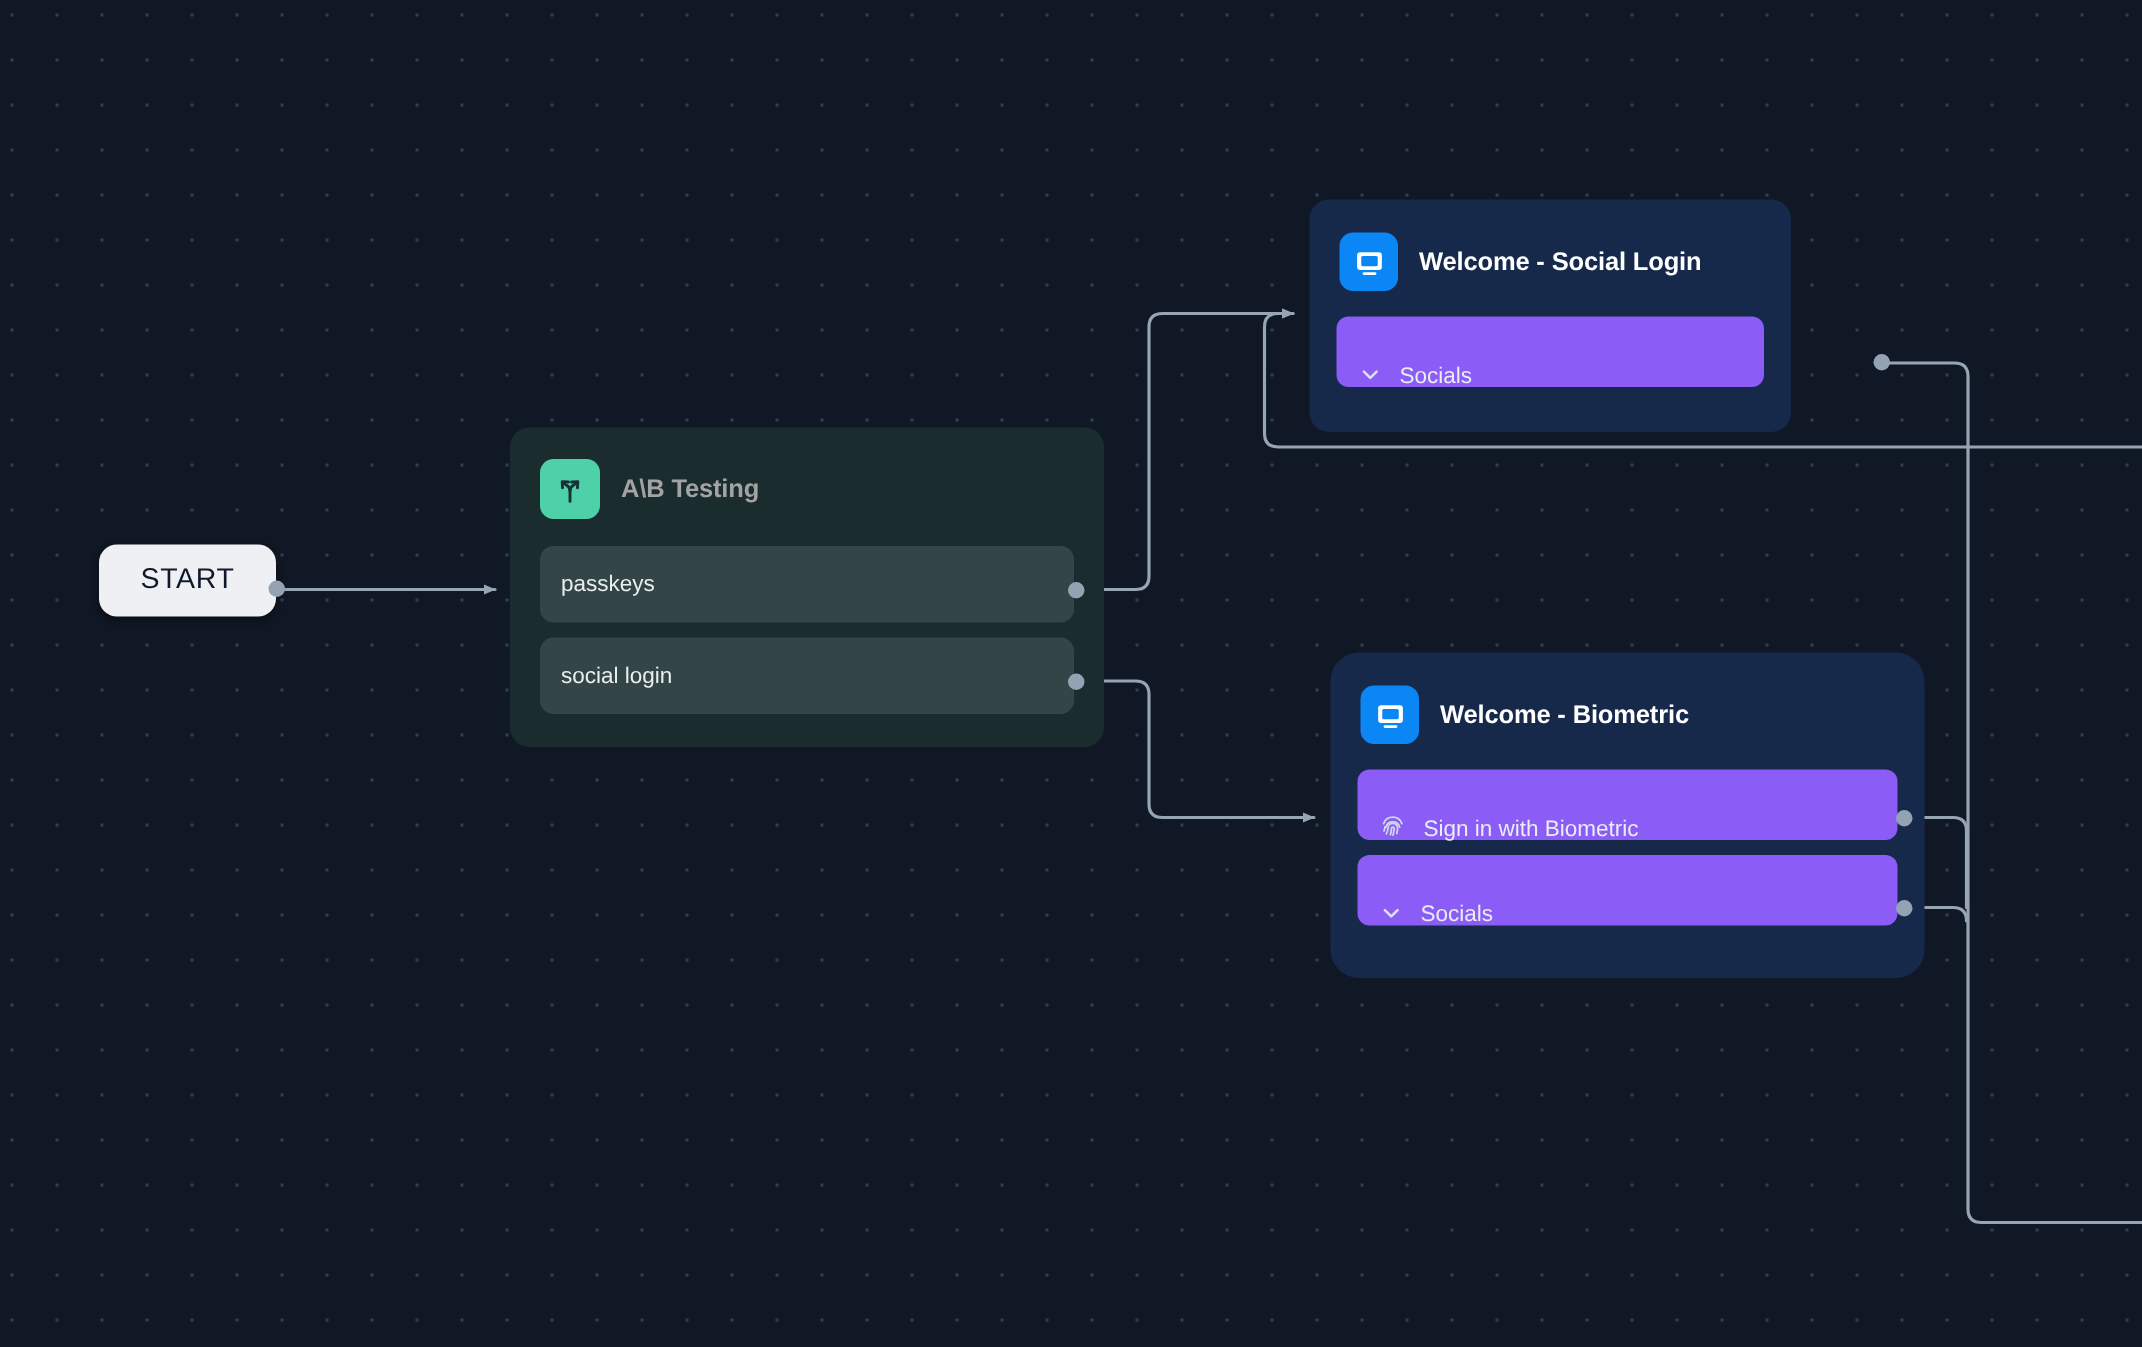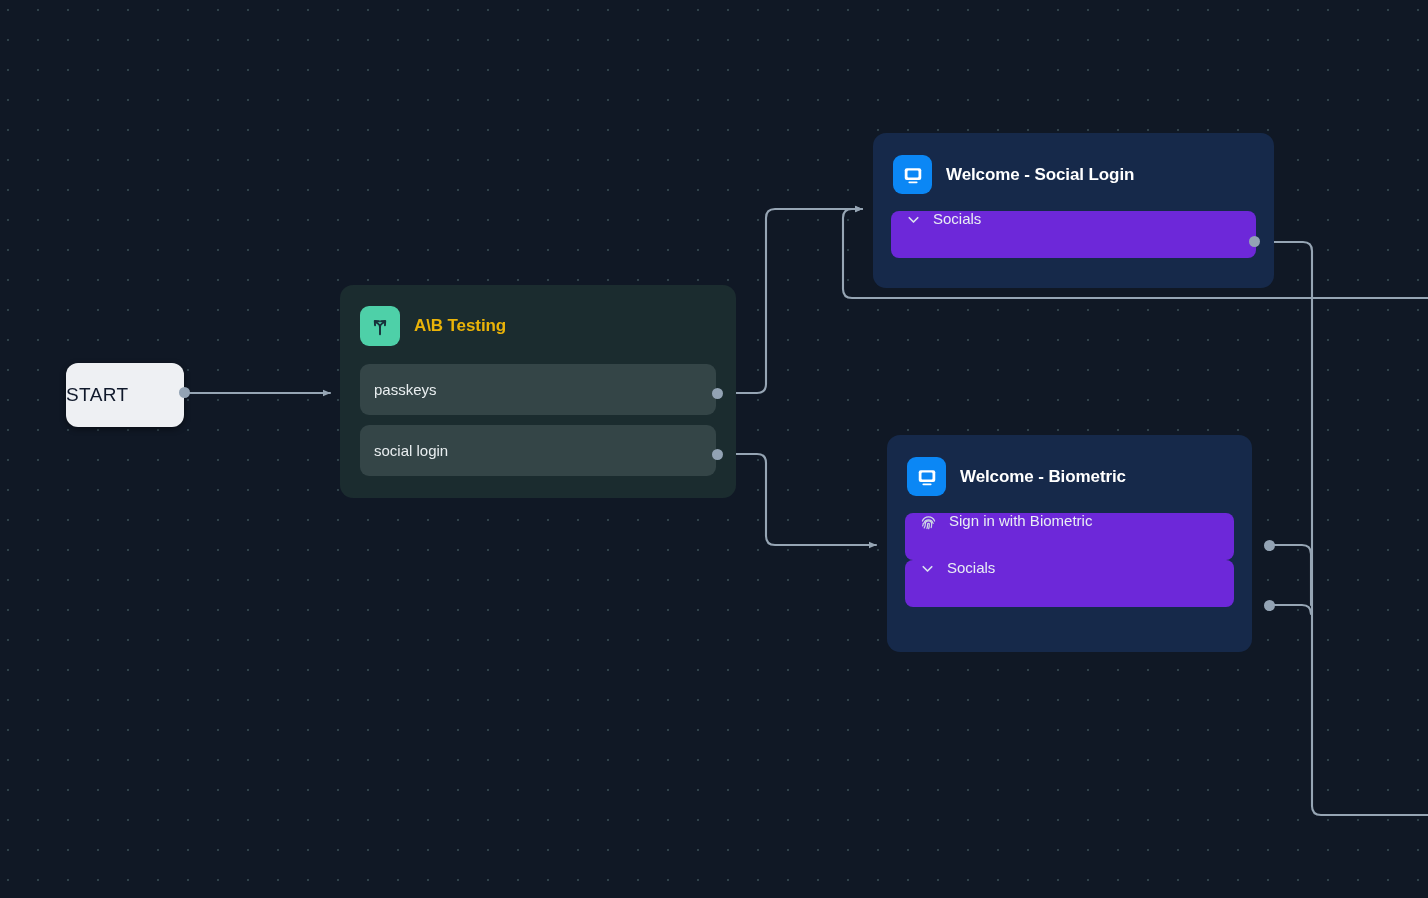--- a/index.html
+++ b/index.html
@@ -36,25 +36,26 @@
   .node {
     position: absolute;
     border-radius: 12px;
   }
 
   
   .start-node {
     left: 66px;
     top: 363px;
     width: 118px;
-    height: 64px;
+    height: 48px;
     background: #eef0f3;
     border-radius: 12px;
     display: flex;
     align-items: center;
+    justify-content: center;
     box-shadow: 0 2px 6px rgba(0,0,0,0.45);
   }
   .start-label {
     color: #10192b;
     font-size: 19px;
     font-weight: 400;
     letter-spacing: 0.4px;
   }
 
   
@@ -76,21 +77,21 @@
     width: 40px;
     height: 40px;
     border-radius: 9px;
     background: #4ed0a8;
     display: flex;
     align-items: center;
     justify-content: center;
     flex: none;
   }
   .ab-title {
-    color: #eab308;
+    color: #a3a3a3;
     font-size: 17px;
     font-weight: bold;
     letter-spacing: -0.1px;
   }
   .ab-rows { padding: 18px 20px 0 20px; }
   .ab-row {
     height: 51px;
     background: #344547;
     border-radius: 9px;
     display: flex;
@@ -99,22 +100,22 @@
     margin-bottom: 10px;
     color: #e9eef0;
     font-size: 15px;
   }
 
   
   .welcome-node {
     background: #16294a;
     border-radius: 13px;
   }
-  .wn-social  { left: 873px; top: 133px;  width: 401px; height: 155px; }
-  .wn-biometric { left: 887px; top: 435px; width: 365px; height: 217px; }
+  .wn-social  { left: 873px; top: 133px;  width: 321px; height: 155px; }
+  .wn-biometric { left: 887px; top: 435px; width: 396px; height: 217px; border-radius: 19px; }
 
   .wn-header {
     display: flex;
     align-items: center;
     gap: 14px;
     padding: 22px 20px 0 20px;
   }
   .wn-icon {
     width: 39px;
     height: 39px;
@@ -127,26 +128,27 @@
   }
   .wn-title {
     color: #ffffff;
     font-size: 17px;
     font-weight: bold;
     letter-spacing: -0.1px;
   }
   .wn-rows { padding: 17px 18px 0 18px; }
   .wn-row {
     height: 47px;
-    background: #6d28d9;
+    background: #8b5cf6;
     border-radius: 8px;
     display: flex;
-    align-items: flex-start;
+    align-items: flex-end;
     gap: 11px;
     padding: 0 14px;
+    margin-bottom: 10px;
     color: #e8edf4;
     font-size: 15px;
   }
   .wn-row .row-text { line-height: 1; }
 
   
   .handle {
     position: absolute;
     width: 11px;
     height: 11px;

